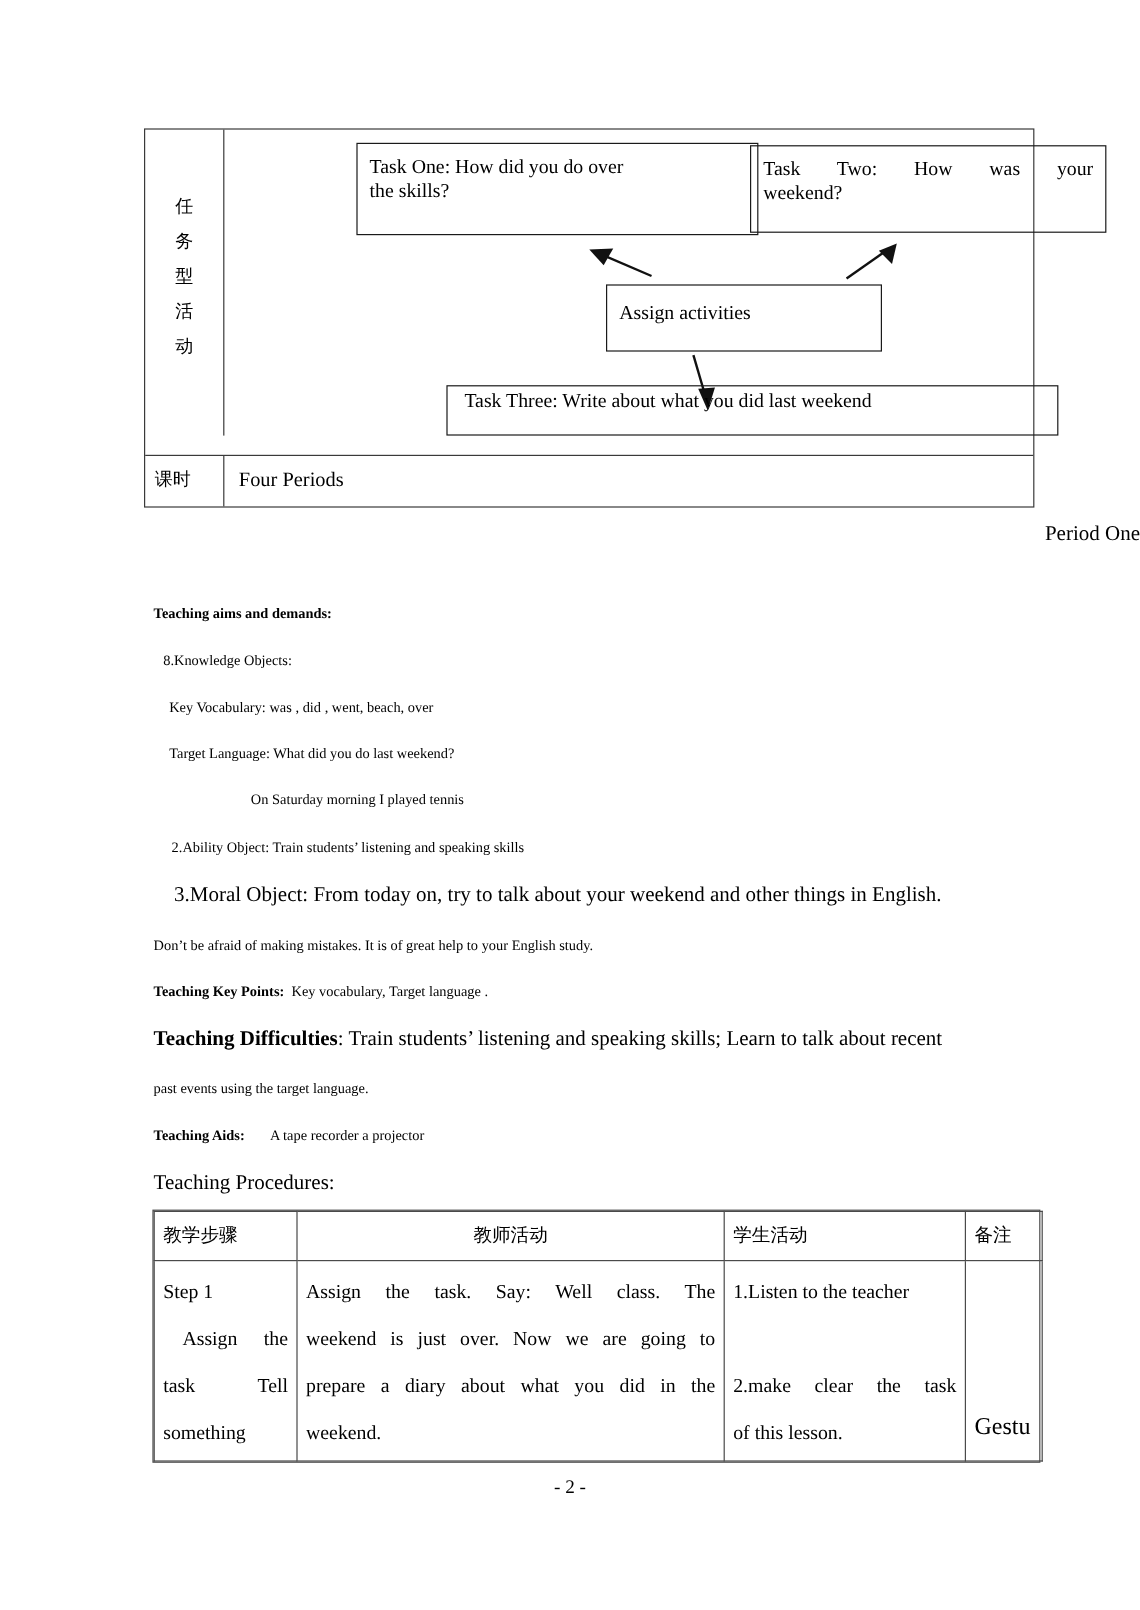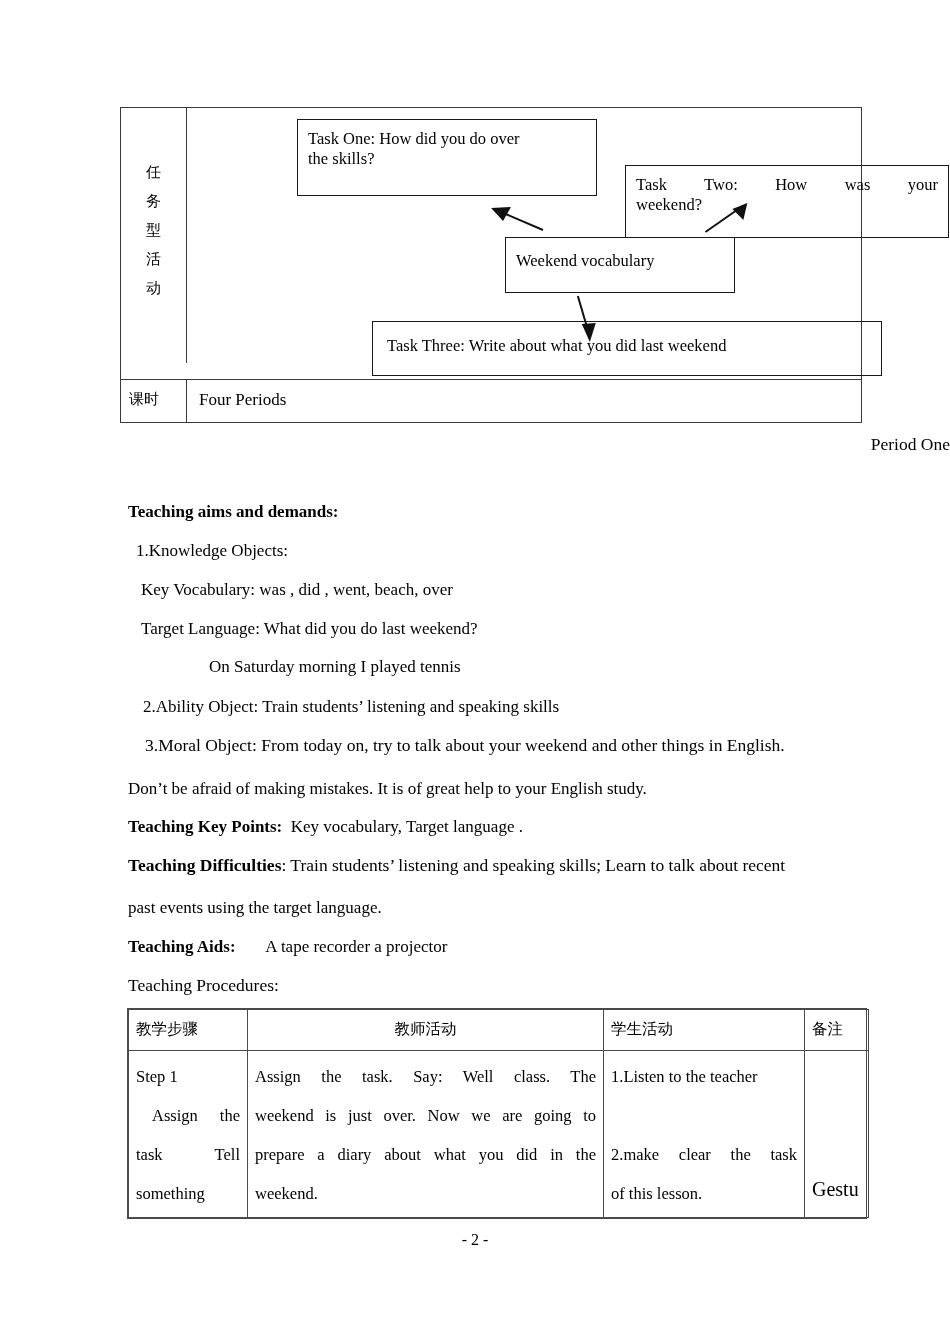--- a/index.html
+++ b/index.html
@@ -80,31 +80,30 @@
     border: 1.6px solid #1a1a1a;
     box-sizing: border-box;
     background: transparent;
     font-size: 16.5px;
     line-height: 20px;
     padding: 9px 10px 0 10px;
   }
   #box-task-one {
     left: 110px;
     top: 11px;
-    width: 300px;
+    width: 335px;
     height: 77px;
   }
   #box-task-two {
     left: 438px;
     top: 13px;
-    width: 324px;
+    width: 297px;
     height: 73px;
     text-align: justify;
     text-align-last: left;
-    margin-top: 44px;
   }
   #box-task-two .jline {
     display: block;
     text-align: justify;
     text-align-last: justify;
   }
   #box-task-two .jline2 {
     display: block;
     text-align: left;
   }
@@ -112,22 +111,22 @@
     left: 318px;
     top: 129px;
     width: 230px;
     height: 56px;
     padding-top: 13px;
   }
   #box-task-three {
     left: 185px;
     top: 213px;
     width: 510px;
-    height: 55px;
-    padding-top: 14px;
+    height: 42px;
+    padding-top: 2px;
     padding-left: 14px;
   }
 
   .arrows-svg {
     position: absolute;
     left: 0; top: 0;
     width: 100%;
     height: 100%;
     pointer-events: none;
   }
@@ -136,21 +135,21 @@
   .period-heading {
     position: absolute;
     left: 0; top: 434px;
     width: 950px;
     text-align: right;
     font-size: 17.5px;
   }
 
   .ln {
     position: absolute;
-    font-size: 17px;
+    font-size: 12px;
     line-height: 21px;
     white-space: nowrap;
   }
   .ln b, .bold { font-weight: bold; }
 
   .just-block {
     position: absolute;
     text-align: justify;
     text-align-last: left;
     font-size: 17.5px;
@@ -270,21 +269,21 @@
           <span>Task One: How did you do over</span><br>
           <span>the skills?</span>
         </div>
 
         <div class="dbox" id="box-task-two">
           <span class="jline">Task Two: How was your</span>
           <span class="jline2">weekend?</span>
         </div>
 
         <div class="dbox" id="box-weekend">
-          <span>Weekend vocabulary</span>
+          <span>Assign activities</span>
         </div>
 
         <div class="dbox" id="box-task-three">
           <span>Task Three: Write about what you did last weekend</span>
         </div>
 
       </div>
     </div>
 
     <div class="tt-row tt-row-periods">
@@ -295,21 +294,21 @@
         <div class="periods-text">Four Periods</div>
       </div>
     </div>
 
   </div>
 
   <div class="period-heading">Period  One</div>
 
   <div class="ln bold" style="left:128px; top:501px;">Teaching aims and demands:</div>
 
-  <div class="ln" style="left:136px; top:540px;">1.Knowledge Objects:</div>
+  <div class="ln" style="left:136px; top:540px;">8.Knowledge Objects:</div>
 
   <div class="ln" style="left:141px; top:579px;">Key Vocabulary:  was , did , went, beach, over</div>
 
   <div class="ln" style="left:141px; top:618px;">Target Language: What did you do last weekend?</div>
 
   <div class="ln" style="left:209px; top:656px;">On Saturday morning I played tennis</div>
 
   <div class="ln" style="left:143px; top:696px;">2.Ability Object: Train students’ listening and speaking skills</div>
 
   <div class="just-block" style="left:145px; top:735px; width:727px;">3.Moral Object: From today on, try to talk about your weekend and other things in English.</div>

